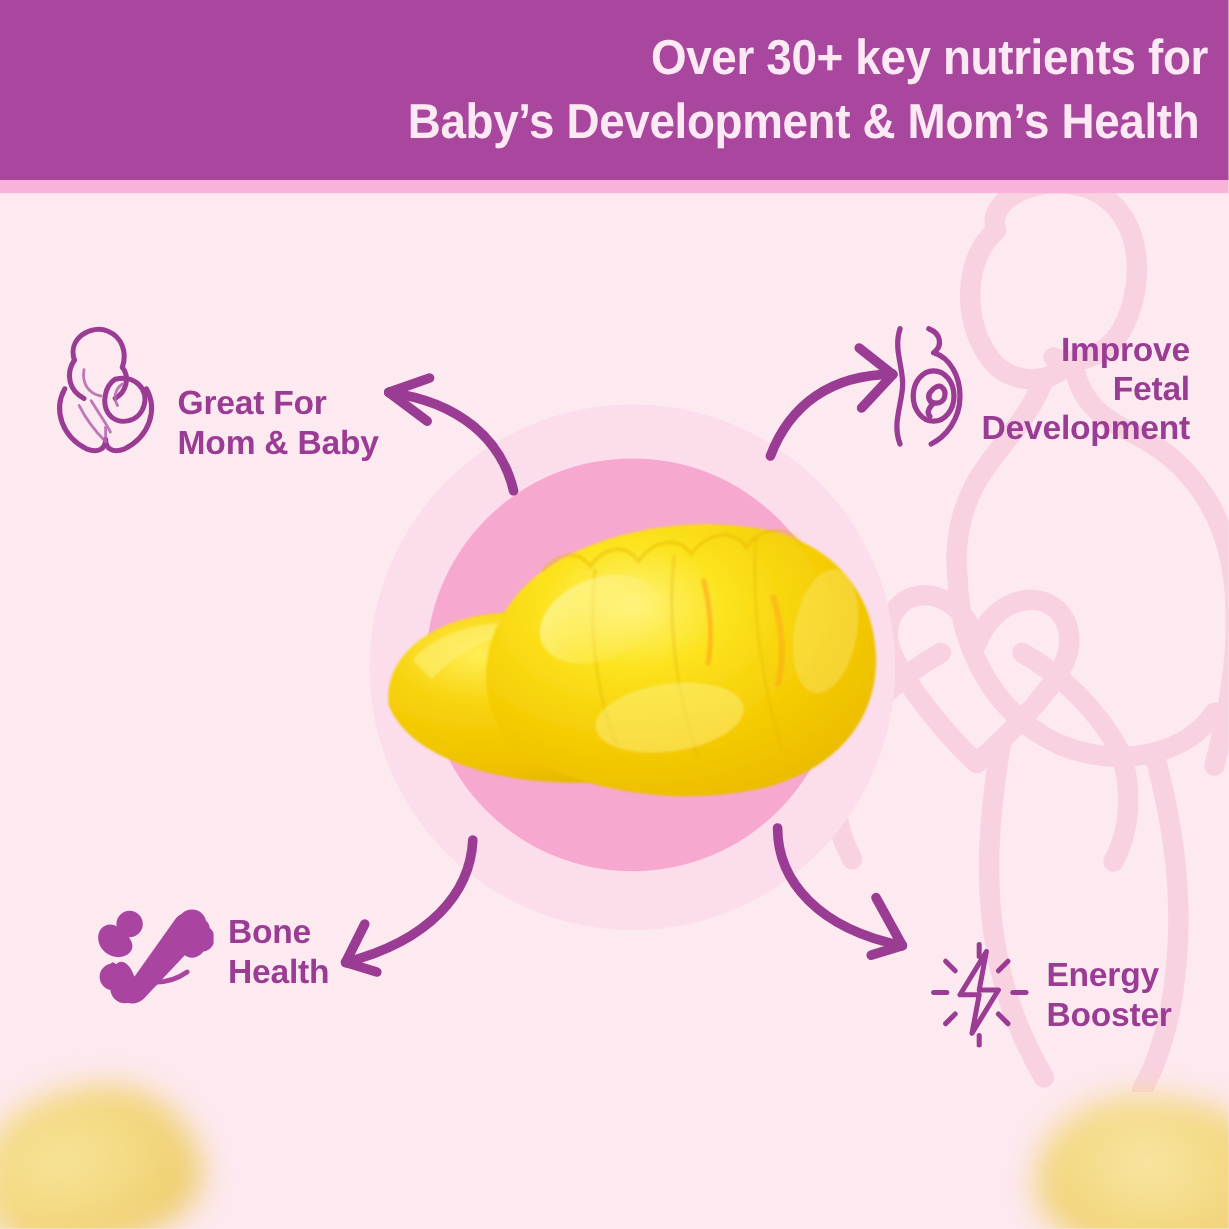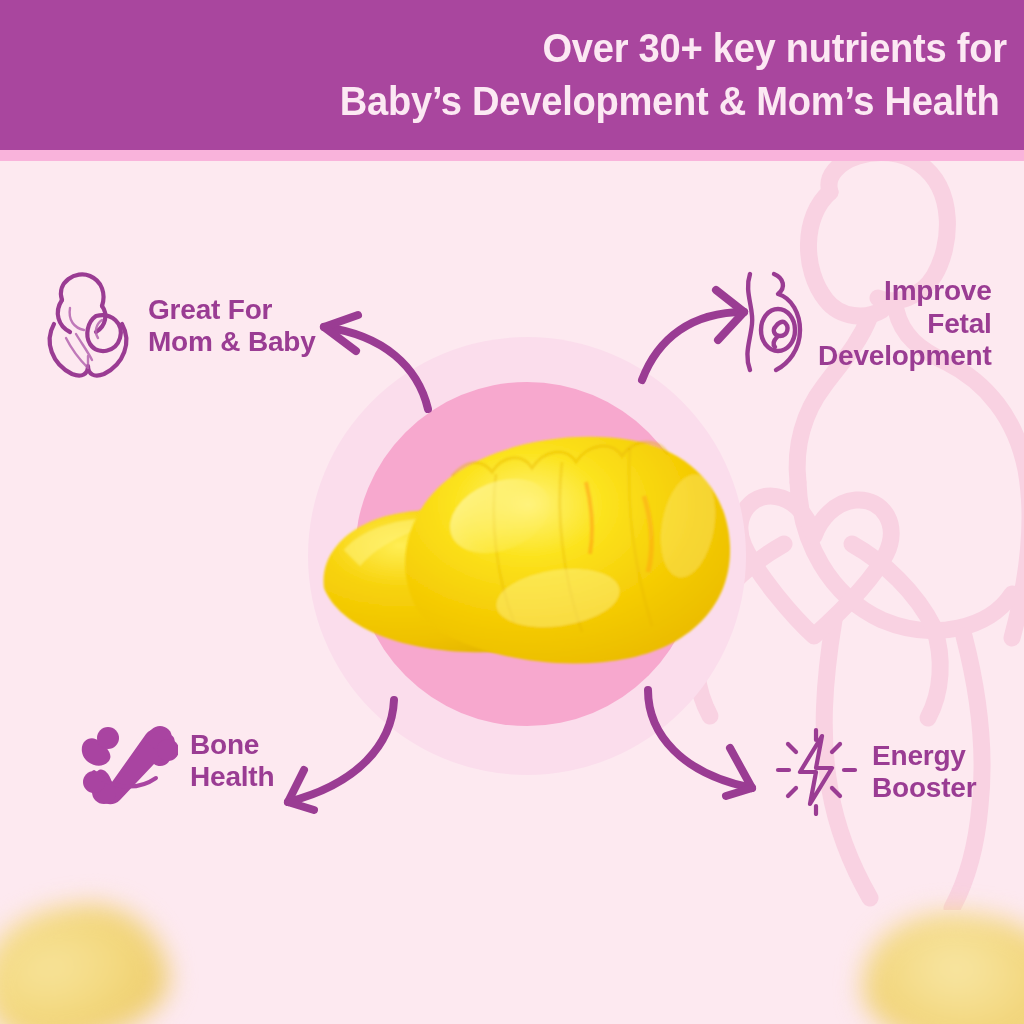--- a/index.html
+++ b/index.html
@@ -119,30 +119,30 @@
   .feature .flabel {
     color:#9A3C93;
     font-family:"Liberation Sans", sans-serif;
     font-weight:bold;
     font-size:28px;
     line-height:1.16;
     letter-spacing:-0.2px;
     white-space:pre-line;
   }
 
-  #feature-mom-baby  { left:42px;  top:268px;  }
+  #feature-mom-baby  { left:42px;  top:268px;align-items:flex-end;  }
   #feature-mom-baby .flabel { margin-left:14px; }
 
   #feature-fetal     { left:742px; top:268px;  }
   #feature-fetal .flabel { margin-left:12px;text-align:right; }
 
-  #feature-bone      { left:80px;  top:710px;  }
+  #feature-bone      { left:80px;  top:742px;  }
   #feature-bone .flabel { margin-left:12px; }
 
-  #feature-energy    { left:770px; top:724px;  }
+  #feature-energy    { left:770px; top:781px;  }
   #feature-energy .flabel { margin-left:10px; }
 </style>
 </head>
 <body>
 
 <div id="page">
 
   <svg id="watermark" viewBox="0 0 420 760" xmlns="http://www.w3.org/2000/svg">
     <g fill="none" stroke="#F9D2E2" stroke-width="17" stroke-linecap="round" stroke-linejoin="round">
 

